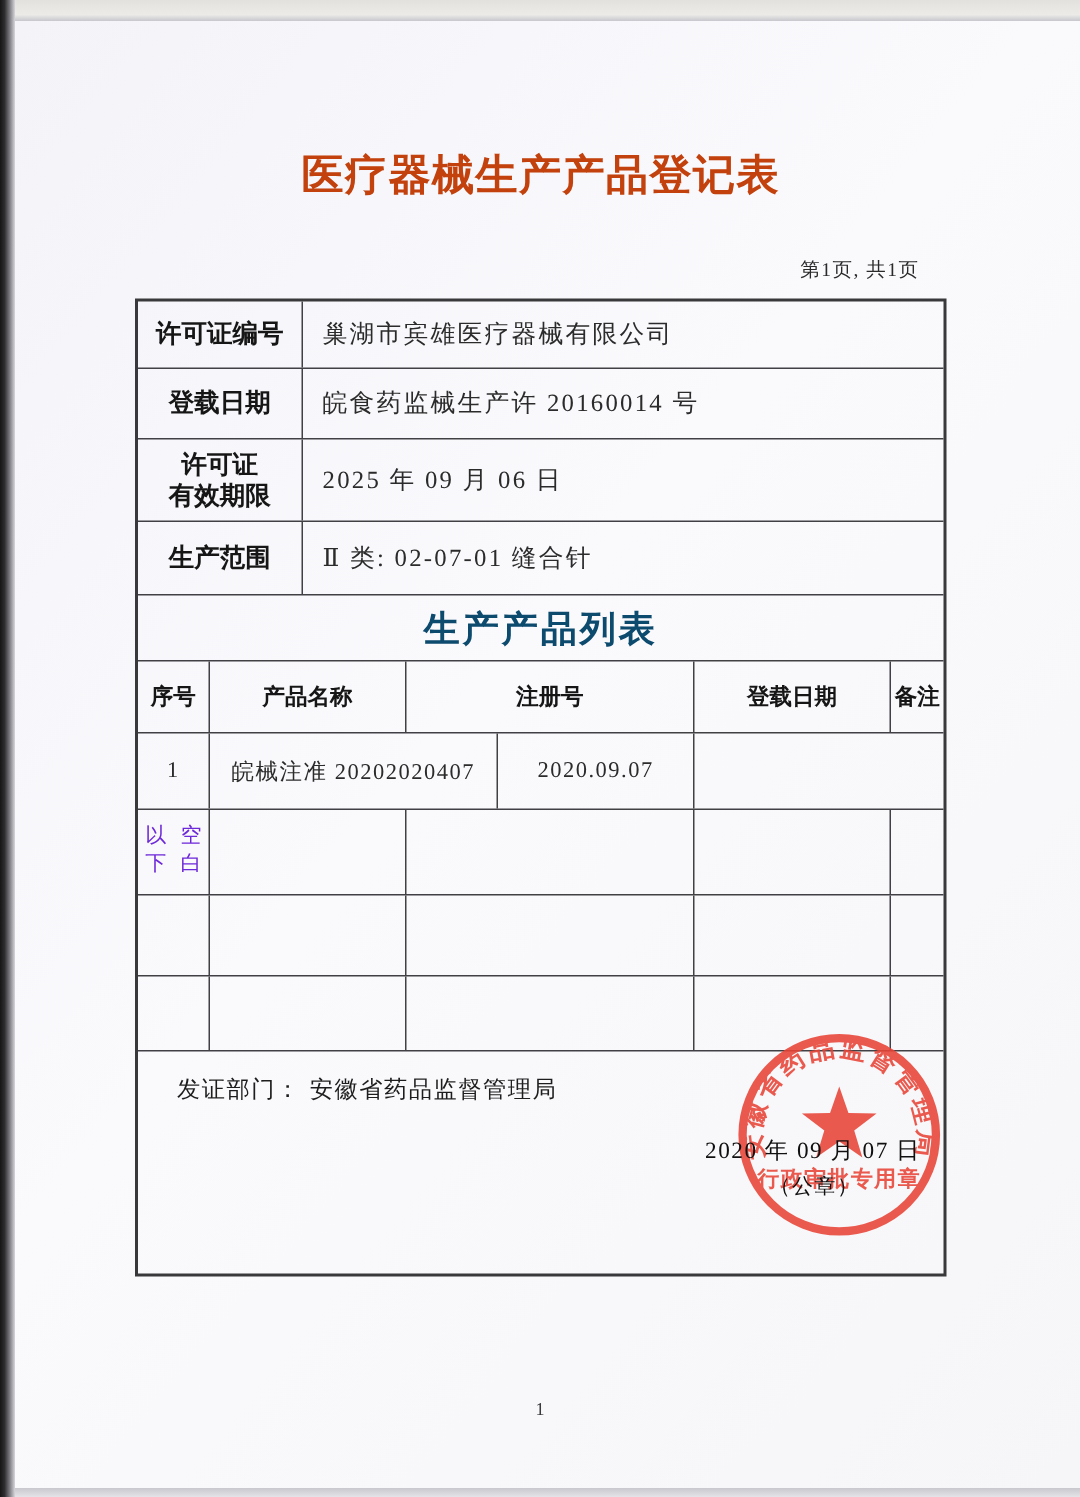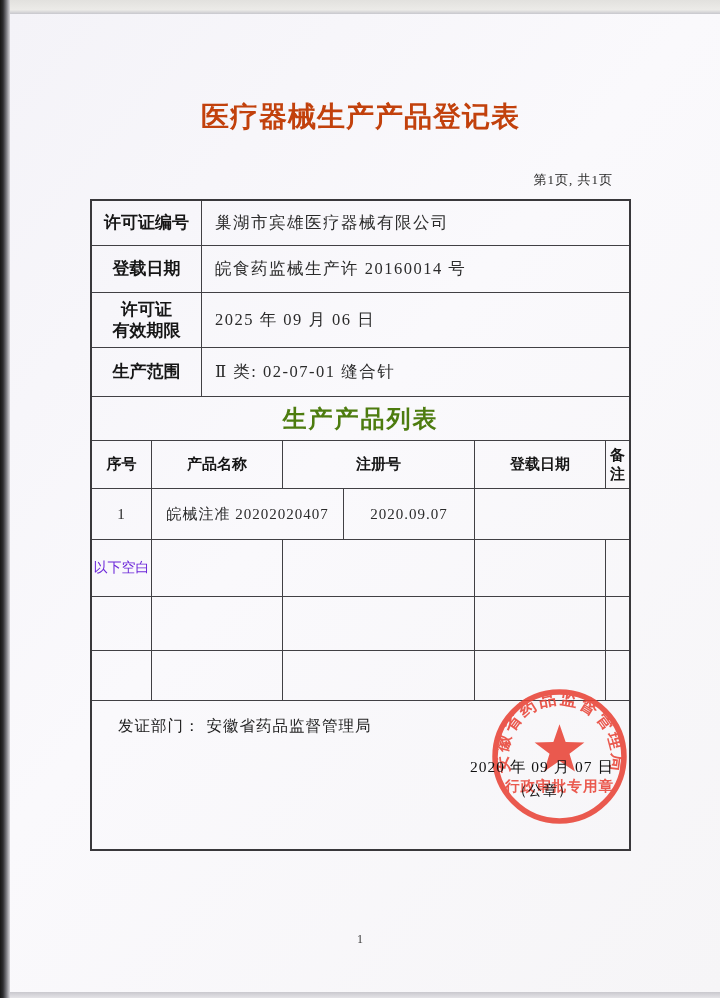--- a/index.html
+++ b/index.html
@@ -53,22 +53,22 @@
   }
   .td:last-child{border-right:none;}
   .label-cell{
     width:110px;justify-content:center;flex-direction:column;
     font-weight:700;font-size:17px;color:#161616;line-height:1.25;text-align:center;
   }
   .value-cell{flex:1;padding-left:13px;font-size:16.5px;letter-spacing:1.5px;color:#2b2b2b;}
   .h44{height:44px}.h46{height:46px}.h54{height:54px}.h48{height:48px}
   .h43{height:43px}.h47{height:47px}.h50{height:50px}.h56{height:56px}
   .h53{height:53px}.h49{height:49px}.h148{height:148px}
-  .section-cell{flex:1;justify-content:center;font-size:24px;font-weight:700;letter-spacing:2px;color:#4d7c0f;}
-  .c-seq{width:60px;justify-content:center;text-align:center;}
+  .section-cell{flex:1;justify-content:center;font-size:24px;font-weight:700;letter-spacing:2px;color:#0c4a6e;}
+  .c-seq{width:48px;justify-content:center;text-align:center;}
   .c-name{width:131px;justify-content:center;text-align:center;}
   .c-reg{width:192px;justify-content:center;text-align:center;}
   .c-date{width:131px;justify-content:center;text-align:center;}
   .c-rem{flex:1;justify-content:center;text-align:center;}
   .th{font-weight:700;font-size:15px;color:#161616;}
   .cell-txt{font-size:15px;color:#2b2b2b;letter-spacing:1px;}
   .marker{flex-direction:row;font-size:14px;line-height:1.35;color:#6d28d9;}
   .footer-cell{flex:1;position:relative;align-items:flex-start;padding:15px 0 0 26px;}
   .issuer{font-size:15.5px;color:#1d1d1d;letter-spacing:1px;}
   .issuer .lbl{font-weight:400;margin-right:6px;}

